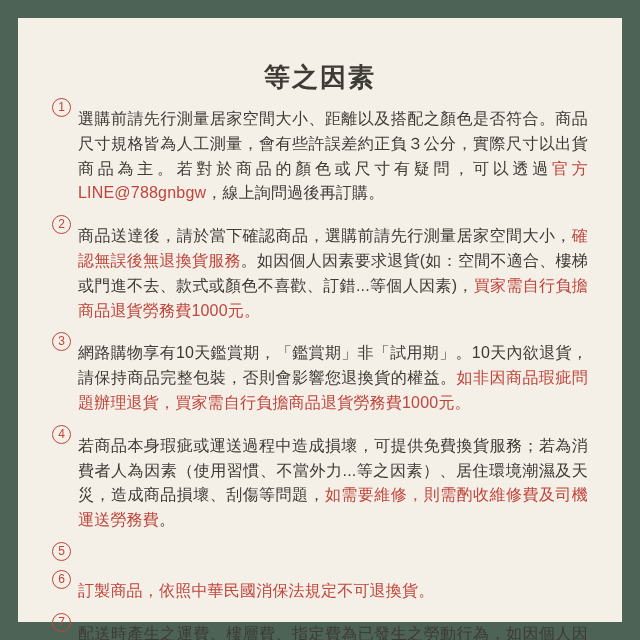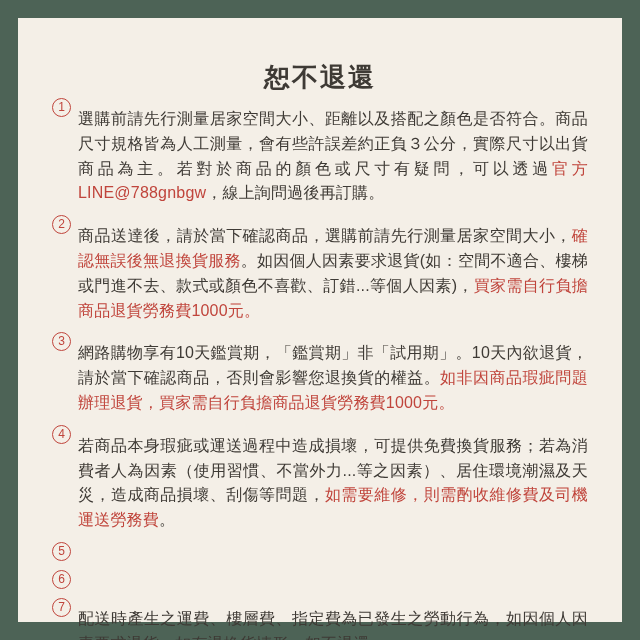--- a/index.html
+++ b/index.html
@@ -70,42 +70,43 @@
     letter-spacing: 0.2px;
     text-align: justify;
     margin-top: 12px;
   }
   .r { color: #c0453c; }
 </style>
 </head>
 <body>
 
 <div class="page">
-  <h1 class="title">恕不退還</h1>
+  <h1 class="title">等之因素</h1>
   <ul class="list" id="notice-list">
       <li class="item">
         <span class="num">1</span>
         <span class="text"><span>選購前請先行測量居家空間大小、距離以及搭配之顏色是否符合。商品尺寸規格皆為人工測量，會有些許誤差約正負３公分，實際尺寸以出貨商品為主。若對於商品的顏色或尺寸有疑問，可以透過</span><span class="r">官方LINE@788gnbgw</span><span>，線上詢問過後再訂購。</span></span>
       </li>
       <li class="item">
         <span class="num">2</span>
         <span class="text"><span>商品送達後，請於當下確認商品，選購前請先行測量居家空間大小，</span><span class="r">確認無誤後無退換貨服務</span><span>。如因個人因素要求退貨(如：空間不適合、樓梯或門進不去、款式或顏色不喜歡、訂錯...等個人因素)，</span><span class="r">買家需自行負擔商品退貨勞務費1000元。</span></span>
       </li>
       <li class="item">
         <span class="num">3</span>
-        <span class="text"><span>網路購物享有10天鑑賞期，「鑑賞期」非「試用期」。10天內欲退貨，請於當下確認商品，否則會影響您退換貨的權益。</span><span class="r">如非因商品瑕疵問題辦理退貨，買家需自行負擔商品退貨勞務費1000元。</span></span>
+        <span class="text"><span>網路購物享有10天鑑賞期，「鑑賞期」非「試用期」。10天內欲退貨，請保持商品完整包裝，否則會影響您退換貨的權益。</span><span class="r">如非因商品瑕疵問題辦理退貨，買家需自行負擔商品退貨勞務費1000元。</span></span>
       </li>
       <li class="item">
         <span class="num">4</span>
         <span class="text"><span>若商品本身瑕疵或運送過程中造成損壞，可提供免費換貨服務；若為消費者人為因素（使用習慣、不當外力...等之因素）、居住環境潮濕及天災，造成商品損壞、刮傷等問題，</span><span class="r">如需要維修，則需酌收維修費及司機運送勞務費</span><span>。</span></span>
       </li>
       <li class="item">
         <span class="num">5</span>
       </li>
       <li class="item">
         <span class="num">6</span>
+        <span class="text"><span class="r">訂製商品，依照中華民國消保法規定不可退換貨。</span></span>
       </li>
       <li class="item">
         <span class="num">7</span>
         <span class="text"><span>配送時產生之運費、樓層費、指定費為已發生之勞動行為，如因個人因素要求退貨，如有退換貨情形，恕不退還。</span></span>
       </li>
     </ul>
 </div>
 
 </body></html>

